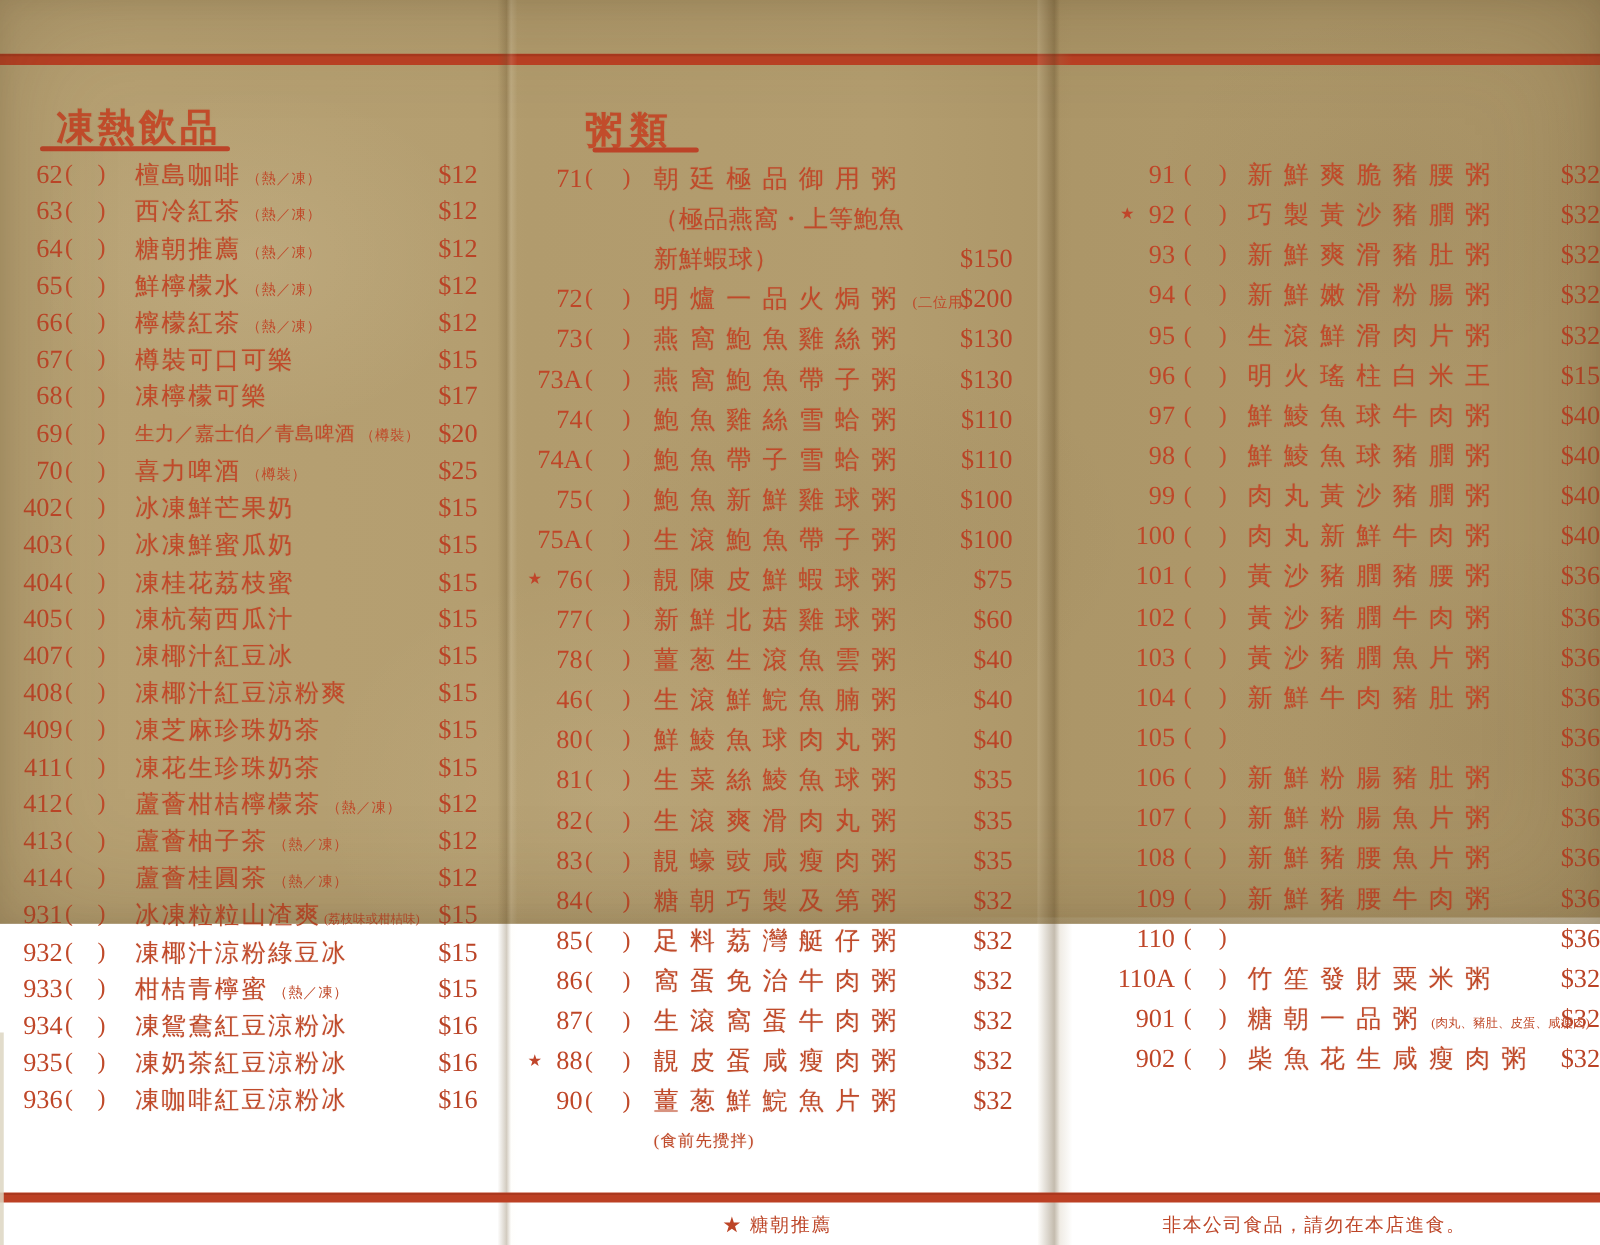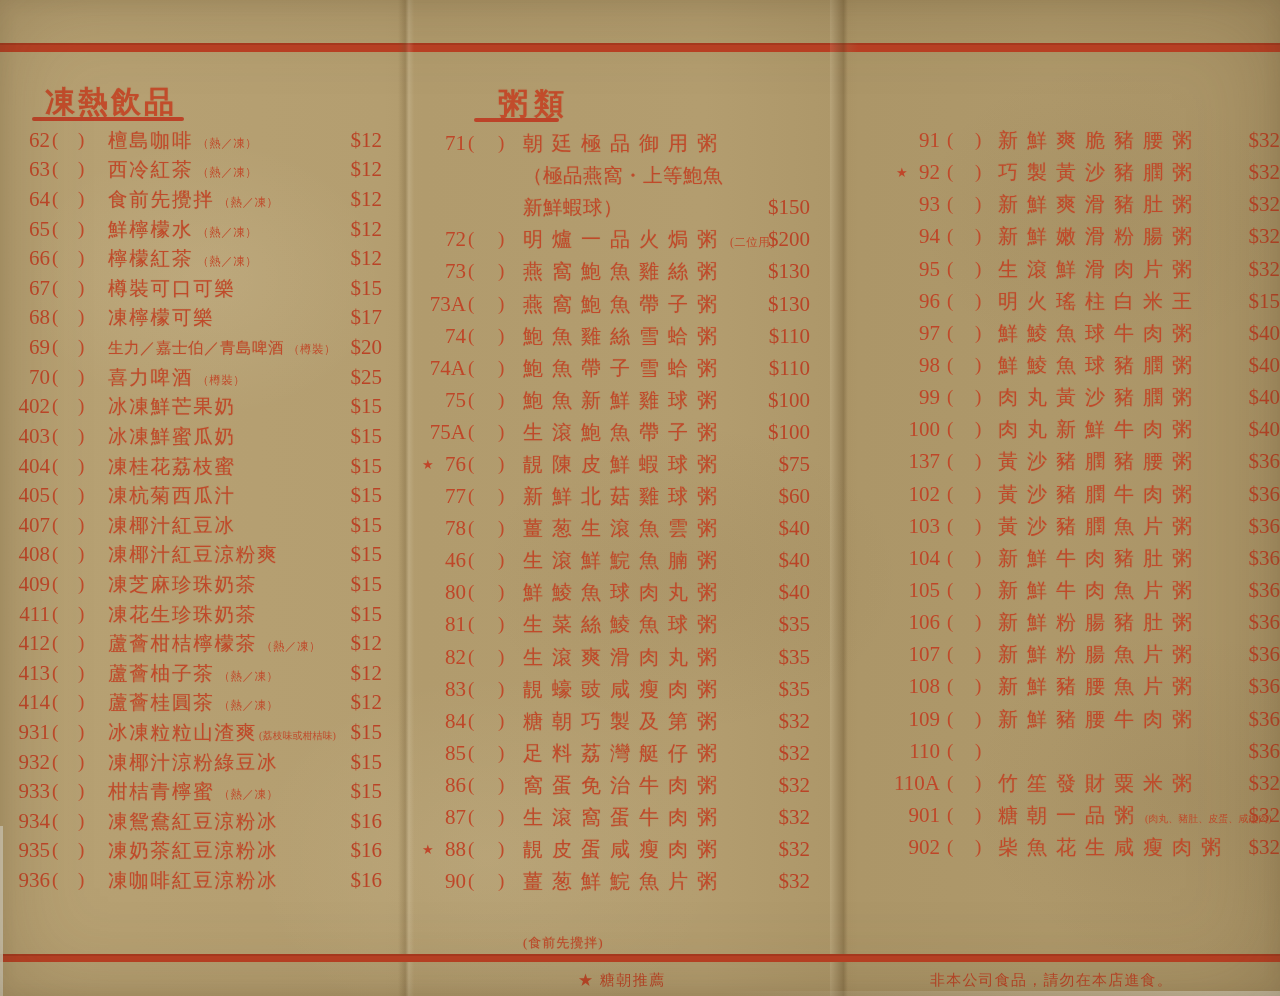--- a/index.html
+++ b/index.html
@@ -1,18 +1,18 @@
 <!DOCTYPE html>
 <html><head>
 <meta charset="utf-8">
 <style>
   html,body{margin:0;padding:0;}
   body{width:1280px;height:996px;overflow:hidden;font-family:"Liberation Serif",serif;}
   .paper{
-    position:relative;width:1280px;height:996px;
+    position:relative;width:1280px;height:739px;
     background:
       radial-gradient(260px 200px at 16% 28%, rgba(255,246,220,.10), transparent 70%),
       radial-gradient(300px 220px at 54% 58%, rgba(92,72,40,.08), transparent 70%),
       radial-gradient(260px 220px at 86% 22%, rgba(92,72,40,.07), transparent 70%),
       radial-gradient(340px 260px at 38% 86%, rgba(255,246,220,.09), transparent 70%),
       radial-gradient(300px 240px at 92% 80%, rgba(92,72,40,.08), transparent 70%),
       linear-gradient(90deg,#b7a173 0%,#b49e70 30%,#b19b6d 33%,#b39d6f 55%,#ac9668 67%,#ae986a 82%,#a99366 100%);
   }
   .paper::after{content:"";position:absolute;inset:0;pointer-events:none;
     box-shadow:inset 0 0 90px rgba(75,58,30,.28), inset 0 0 18px rgba(75,58,30,.12);}
@@ -20,21 +20,21 @@
   .bar.top{top:43px;height:9px;box-shadow:inset 0 2px 0 rgba(120,30,10,.25);}
   .bar.bottom{top:954px;height:8px;box-shadow:inset 0 2px 0 rgba(120,30,10,.25);}
   .fold{position:absolute;top:0;height:996px;pointer-events:none;}
   .fold.f1{left:398px;width:16px;
     background:linear-gradient(90deg,transparent,rgba(108,86,48,.30) 45%,rgba(255,250,235,.14) 68%,transparent);}
   .fold.f2{left:830px;width:28px;
     background:linear-gradient(90deg,rgba(255,250,235,.13) 0%,rgba(100,78,42,.38) 48%,rgba(160,135,90,.16) 64%,transparent 100%);}
   .title{position:absolute;color:#c24c2b;font-size:30px;font-weight:bold;white-space:nowrap;
     text-shadow:0 0 1px rgba(160,60,30,.35);}
   .title.t1{left:45px;top:82px;letter-spacing:3px;}
-  .title.t2{left:498px;top:84px;letter-spacing:6px;}
+  .title.t2{left:468px;top:84px;letter-spacing:6px;}
   .rule{position:absolute;height:4px;background:#bc4328;border-radius:2px;}
   .rule.r1{left:32px;top:117px;width:152px;}
   .rule.r2{left:474px;top:118px;width:85px;}
   .rows{position:absolute;}
   .rows.col1{left:0;top:125px;width:395px;
     --rh:29.62px;--num-w:50px;--po:52px;--pc:78px;--name-l:108px;--price-r:13px;
     --name-fs:19.5px;--ls:1.8px;--star-l:0px;}
   .rows.col2{left:428px;top:127px;width:384px;
     --rh:32.1px;--num-w:38px;--po:40px;--pc:70px;--name-l:95px;--price-r:2px;
     --name-fs:20px;--ls:9px;--star-l:-6px;}
@@ -44,21 +44,21 @@
   .row{position:relative;height:var(--rh);color:#c04a2a;}
   .row>span{position:absolute;top:50%;transform:translateY(-50%);white-space:nowrap;}
   .row .star{left:var(--star-l);width:16px;font-size:13px;color:#c0452a;font-family:"DejaVu Sans",sans-serif;}
   .row .num{left:0;width:var(--num-w);text-align:right;font-size:21px;color:#bf4628;}
   .row .po{left:var(--po);font-size:19px;color:#c04a2a;}
   .row .pc{left:var(--pc);font-size:19px;color:#c04a2a;}
   .row .name{left:var(--name-l);font-size:var(--name-fs);letter-spacing:var(--ls);}
   .row .name .nm{text-shadow:0 0 1px rgba(170,65,30,.30);}
   .row.cont .name{font-size:19.5px;letter-spacing:.5px;}
   .row .name.smname .nm{font-size:15.5px;letter-spacing:.5px;}
-  .row .name.smline{font-size:13px;letter-spacing:1px;margin-top:30px;}
+  .row .name.smline{font-size:13px;letter-spacing:1px;}
   .row .note{font-size:11.5px;letter-spacing:.5px;margin-left:4px;}
   .row .note.xs{font-size:10px;letter-spacing:0;margin-left:2px;}
   .row .price{right:var(--price-r);font-size:21px;color:#ba4326;text-align:right;}
   .footer-left,.footer-right{position:absolute;top:971px;color:#bd4527;font-size:15px;
     letter-spacing:1.5px;white-space:nowrap;}
   .footer-left{left:578px;}
   .footer-right{left:930px;letter-spacing:1.2px;}
   .edge-left{position:absolute;left:0;top:826px;width:3px;height:170px;background:#ddd6c2;opacity:.85;}
   .edge-bottom{position:absolute;right:0;bottom:0;width:560px;height:5px;
     background:linear-gradient(90deg,transparent,rgba(228,222,206,.65));}
@@ -88,21 +88,21 @@
         <span class="num">63</span>
         <span class="po">(</span>
         <span class="pc">)</span>
         <span class="name"><span class="nm">西冷紅茶</span><span class="note">（熱／凍）</span></span>
         <span class="price">$12</span>
       </div>
       <div class="row">
         <span class="num">64</span>
         <span class="po">(</span>
         <span class="pc">)</span>
-        <span class="name"><span class="nm">食前先攪拌</span><span class="note">（熱／凍）</span></span>
+        <span class="name"><span class="nm">糖朝推薦</span><span class="note">（熱／凍）</span></span>
         <span class="price">$12</span>
       </div>
       <div class="row">
         <span class="num">65</span>
         <span class="po">(</span>
         <span class="pc">)</span>
         <span class="name"><span class="nm">鮮檸檬水</span><span class="note">（熱／凍）</span></span>
         <span class="price">$12</span>
       </div>
       <div class="row">
@@ -493,21 +493,21 @@
         <span class="price">$40</span>
       </div>
       <div class="row">
         <span class="num">100</span>
         <span class="po">(</span>
         <span class="pc">)</span>
         <span class="name"><span class="nm">肉丸新鮮牛肉粥</span></span>
         <span class="price">$40</span>
       </div>
       <div class="row">
-        <span class="num">137</span>
+        <span class="num">101</span>
         <span class="po">(</span>
         <span class="pc">)</span>
         <span class="name"><span class="nm">黃沙豬膶豬腰粥</span></span>
         <span class="price">$36</span>
       </div>
       <div class="row">
         <span class="num">102</span>
         <span class="po">(</span>
         <span class="pc">)</span>
         <span class="name"><span class="nm">黃沙豬膶牛肉粥</span></span>
@@ -524,21 +524,20 @@
         <span class="num">104</span>
         <span class="po">(</span>
         <span class="pc">)</span>
         <span class="name"><span class="nm">新鮮牛肉豬肚粥</span></span>
         <span class="price">$36</span>
       </div>
       <div class="row">
         <span class="num">105</span>
         <span class="po">(</span>
         <span class="pc">)</span>
-        <span class="name"><span class="nm">新鮮牛肉魚片粥</span></span>
         <span class="price">$36</span>
       </div>
       <div class="row">
         <span class="num">106</span>
         <span class="po">(</span>
         <span class="pc">)</span>
         <span class="name"><span class="nm">新鮮粉腸豬肚粥</span></span>
         <span class="price">$36</span>
       </div>
       <div class="row">

